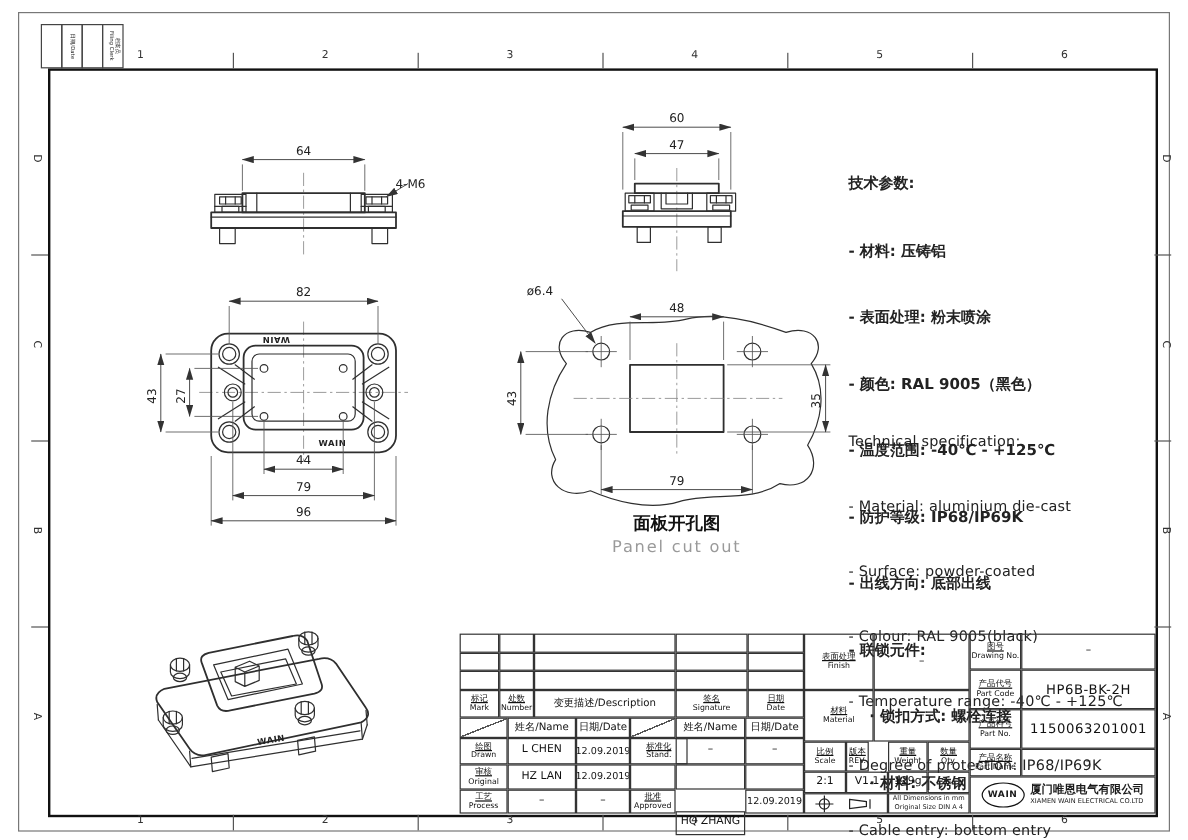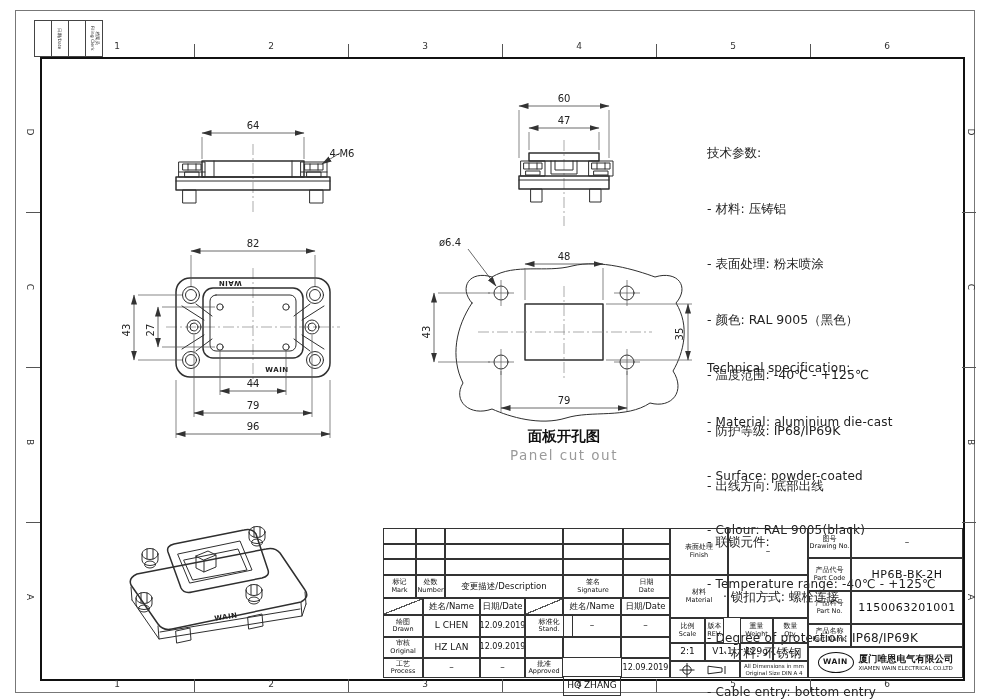--- a/index.html
+++ b/index.html
@@ -10,27 +10,27 @@
   .zone{position:absolute;font-size:9px;color:#333;text-align:center;}
   .zone.rot{transform:rotate(90deg);}
   .tick{position:absolute;background:#555;}
   
   .stamp{position:absolute;left:35px;top:20px;width:72px;height:37px;display:flex;}
   .stamp .scell{width:18px;height:37px;border:1px solid #444;box-sizing:border-box;margin-left:-1px;
                 display:flex;align-items:center;justify-content:center;overflow:hidden;}
   .vrot{transform:rotate(90deg);font-size:4.5px;line-height:1.15;text-align:center;white-space:nowrap;color:#222;}
   
   .spec{position:absolute;white-space:pre;color:#222;}
-  .spec-zh div{font-size:12.5px;line-height:17.5px;font-weight:normal;}
+  .spec-zh div{font-size:12.5px;line-height:17.5px;font-weight:bold;}
   .spec-en div{font-size:12px;line-height:16px;letter-spacing:.2px;}
   
   .tb{position:absolute;left:383px;top:528px;width:580px;height:150px;}
   .cell{position:absolute;border:1px solid #333;box-sizing:border-box;display:flex;flex-direction:column;
         align-items:center;justify-content:center;line-height:1.08;text-align:center;overflow:hidden;background:#fff0;}
-  .cell .zh{font-size:7px;color:#111;}
+  .cell .zh{font-size:7px;color:#111;text-decoration:underline;}
   .cell .en{font-size:6.5px;color:#111;}
   .cell .one{font-size:8.5px;color:#111;}
   .val{font-size:9px;color:#111;}
   .val.big{font-size:11px;letter-spacing:.5px;}
   .val.date{font-size:8px;}
   .diag{background:linear-gradient(to bottom right,transparent calc(50% - .6px),#555 calc(50% - .6px),#555 calc(50% + .6px),transparent calc(50% + .6px));}
   .company{flex-direction:row !important;gap:5px;}
   .logo-oval{width:34px;height:19px;border:1.4px solid #111;border-radius:50%;display:flex;align-items:center;
              justify-content:center;font-size:7.5px;font-weight:bold;letter-spacing:.5px;flex:none;}
   .cname{display:flex;flex-direction:column;align-items:flex-start;line-height:1.15;}

